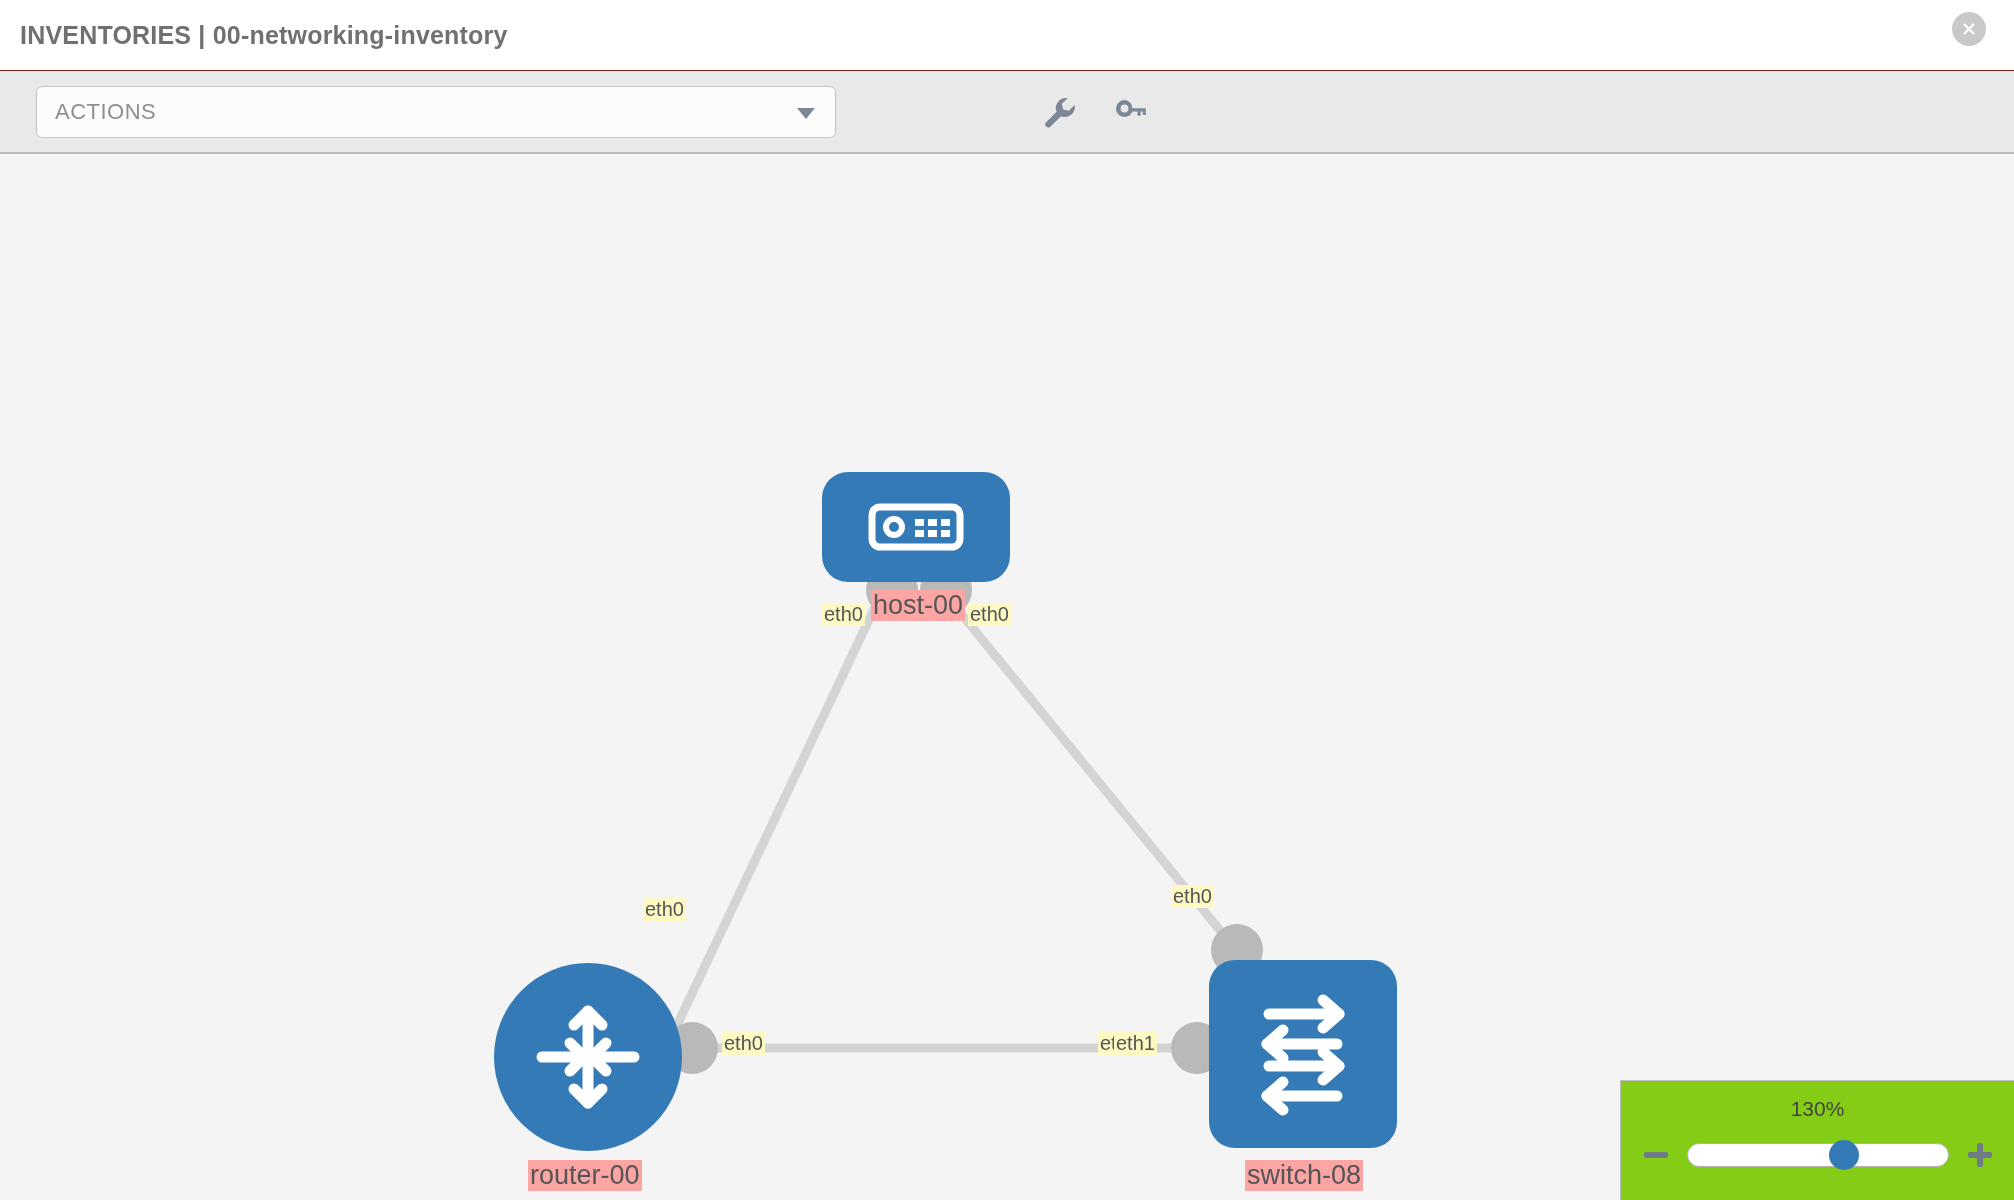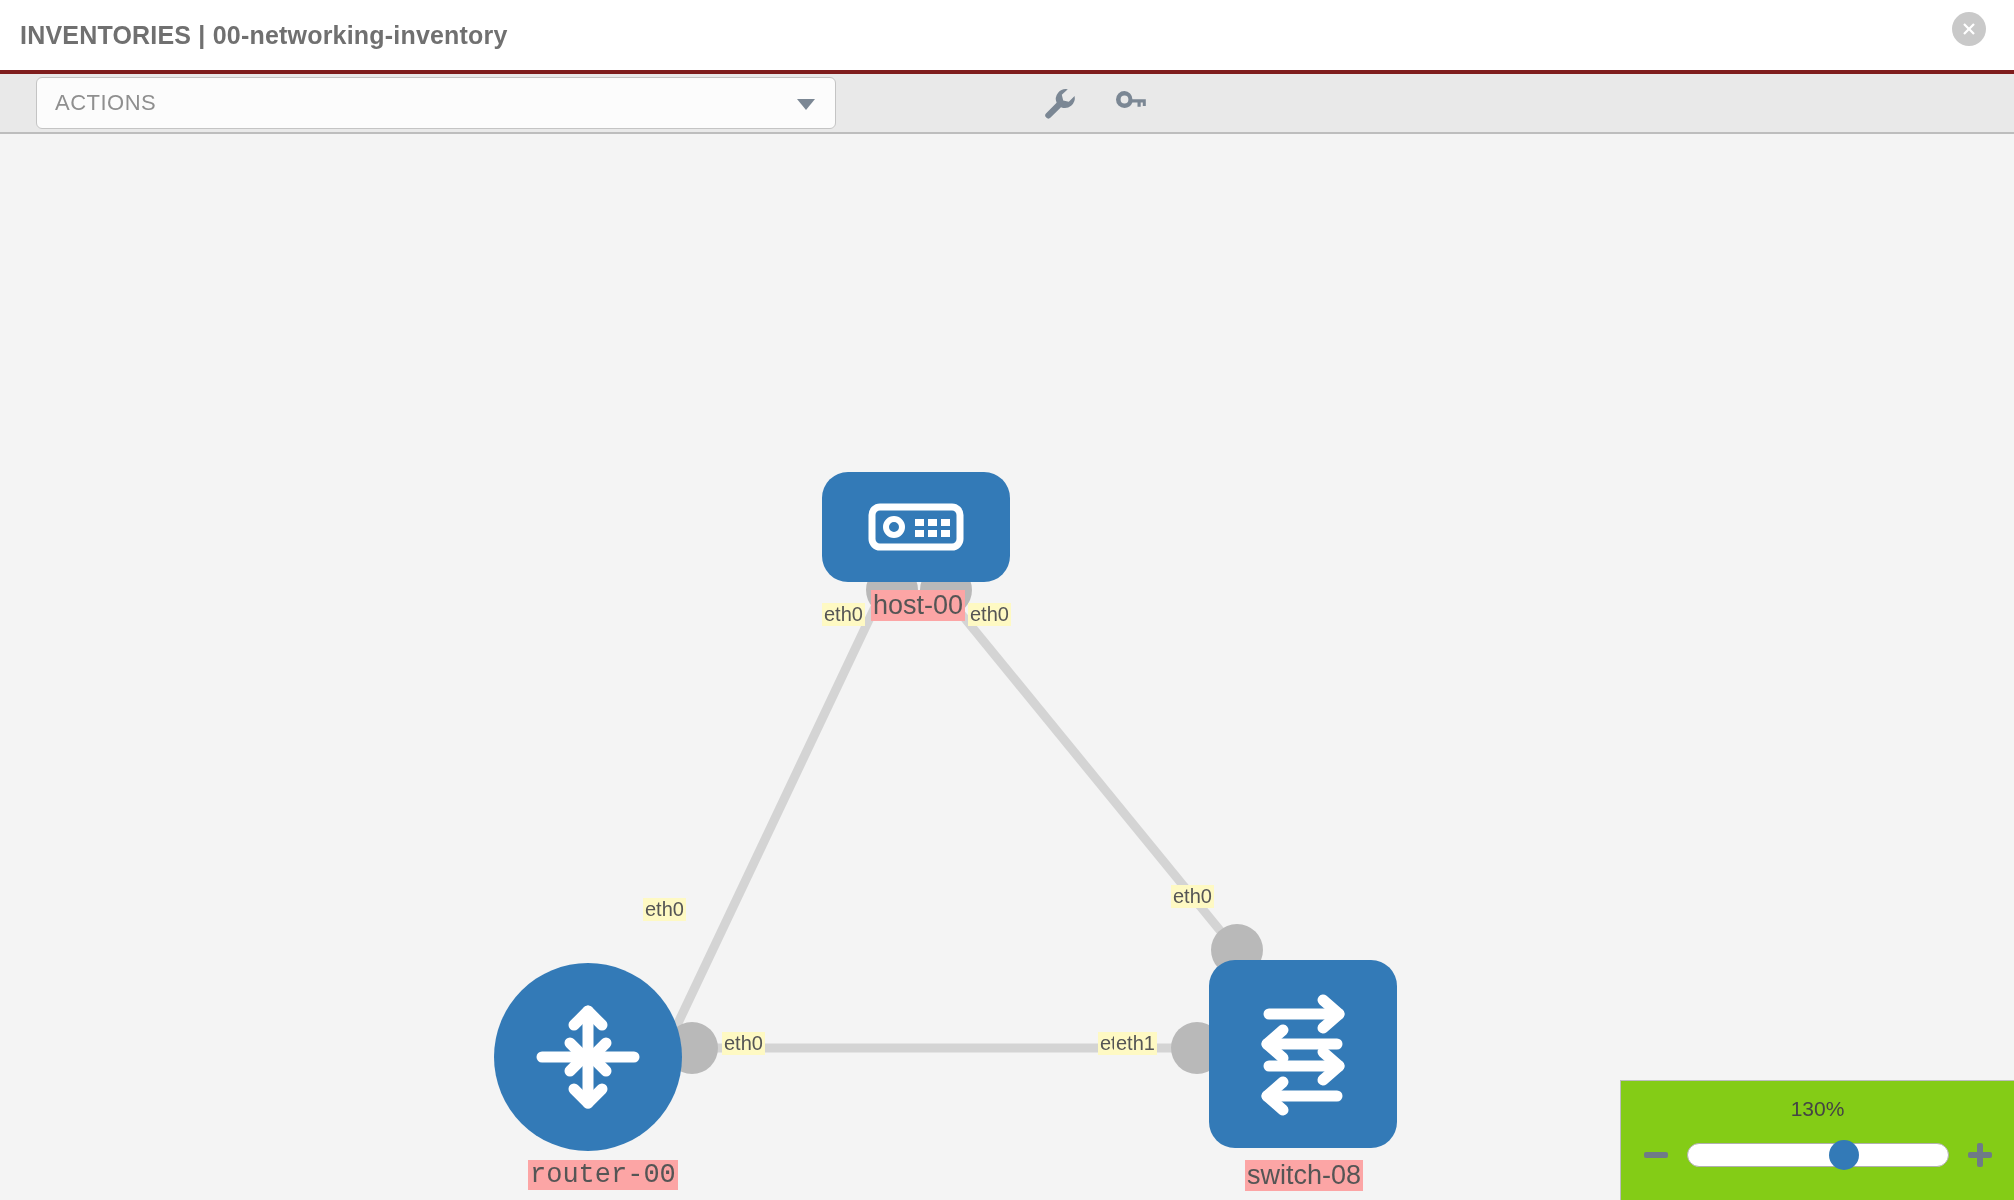--- a/index.html
+++ b/index.html
@@ -45,23 +45,23 @@
     align-items: center;
     justify-content: center;
     cursor: pointer;
   }
   .close-btn svg { display: block; }
 
   
   .toolbar {
     position: absolute;
     left: 0; top: 70px;
-    width: 2014px; height: 64px;
+    width: 2014px; height: 84px;
     background: #e9e9e9;
-    border-top: 4px solid #7f1d1d;
+    border-top: 1px solid #7f1d1d;
     border-bottom: 2px solid #bdbdbd;
     display: flex;
     align-items: center;
   }
   .select-box {
     position: relative;
     height: 52px;
     background: #fcfcfc;
     border: 1px solid #c4c4c4;
     border-radius: 6px;
@@ -294,21 +294,21 @@
           <polyline points="46,92 60,106 74,92"></polyline>
 
           <line x1="14" y1="60" x2="56" y2="60"></line>
           <polyline points="42,46 56,60 42,74"></polyline>
 
           <line x1="106" y1="60" x2="64" y2="60"></line>
           <polyline points="78,46 64,60 78,74"></polyline>
         </g>
       </svg>
     </div>
-    <span class="node-label" style="left:528px; top:1000px;font-family:Liberation Mono, monospace;">router-00</span>
+    <span class="node-label" style="left:528px; top:1000px;">router-00</span>
     <span class="iface-label" style="left:643px; top:738px;">eth0</span>
     <span class="iface-label" style="left:722px; top:872px;">eth0</span>
 
     <div class="node rounded-square" style="left:1209px; top:800px; width:188px; height:188px;">
       <svg width="124" height="124" viewBox="0 0 124 124">
         <g fill="none" stroke="#ffffff" stroke-width="11" stroke-linecap="round" stroke-linejoin="round">
 
           <line x1="28" y1="22" x2="98" y2="22"></line>
           <polyline points="82,8 98,22 82,36"></polyline>
 

